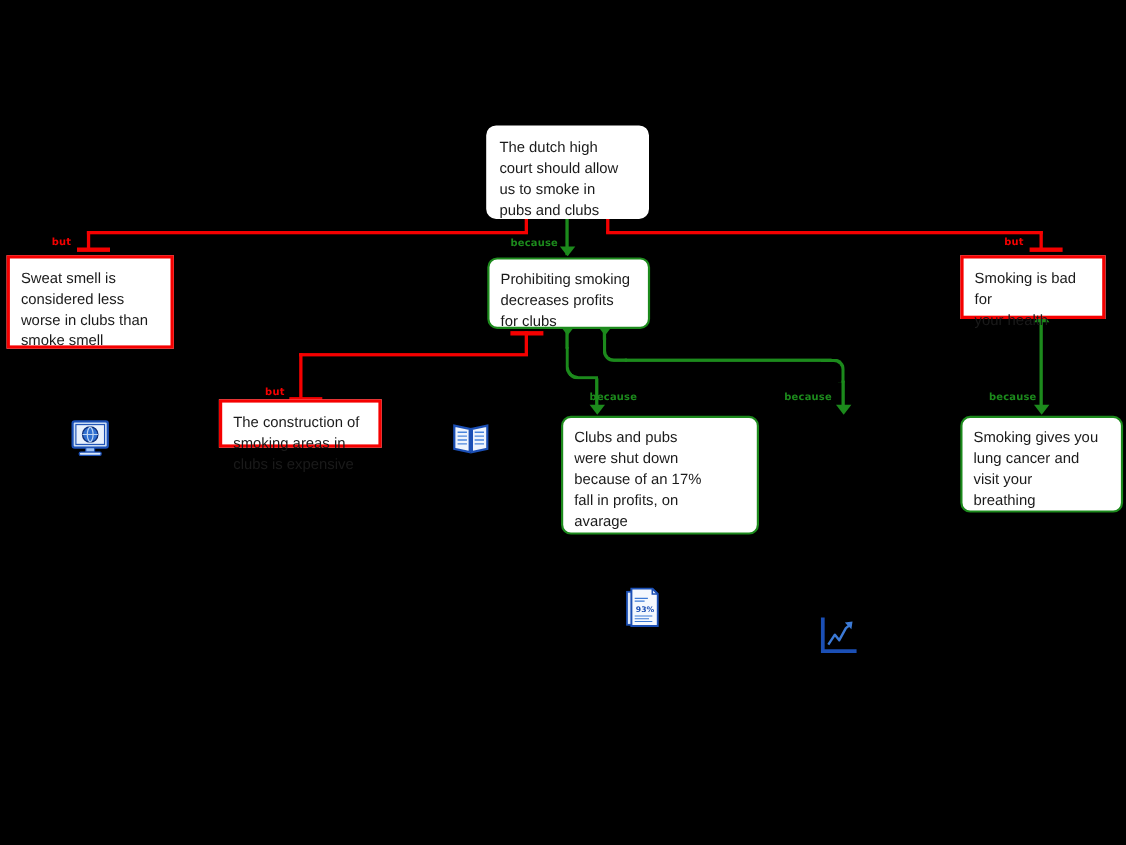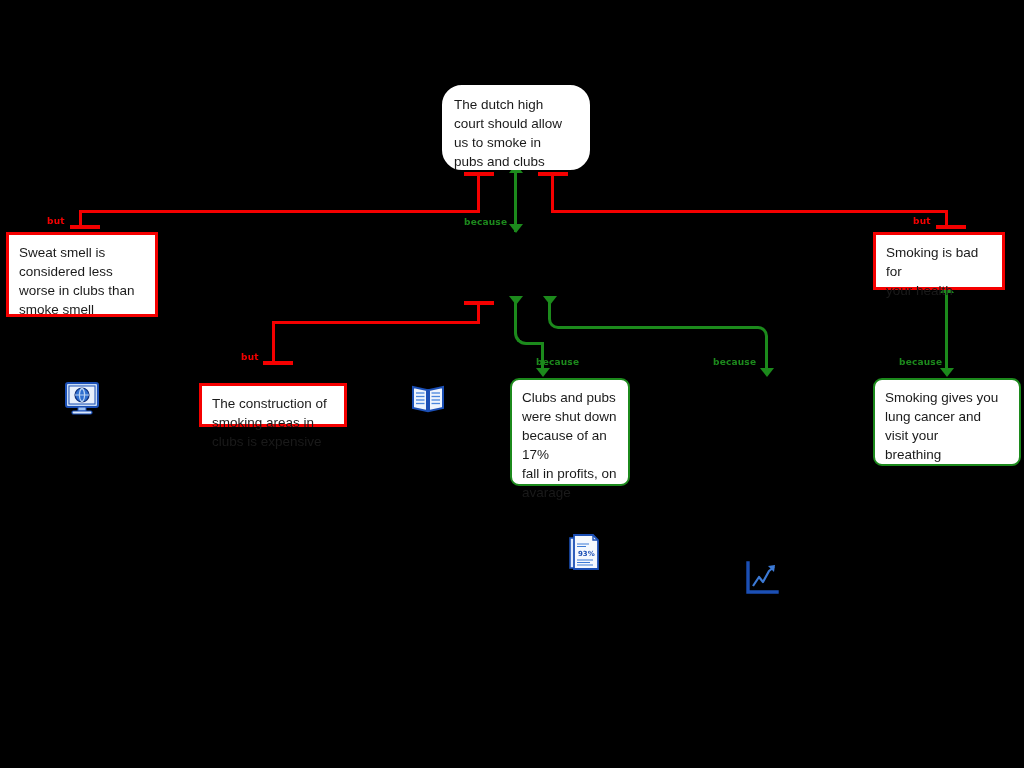--- a/index.html
+++ b/index.html
@@ -23,21 +23,22 @@
     background: #ffffff;
     color: #1a1a1a;
     font-size: 13.5px;
     line-height: 19px;
     padding: 8px 9px 8px 10px;
     white-space: pre-line;
     z-index: 6;
   }
   .node.root {
     border: 2px solid #ffffff;
-    border-radius: 20px;
+    border-radius: 9px;
+    margin-top: 29px;
   }
   .node.green {
     border: 2px solid #1c8a1c;
     border-radius: 9px;
   }
   .node.red {
     border: 3px solid #f50000;
     border-radius: 0;
   }
 
@@ -128,53 +129,56 @@
   <div class="node red" style="left:6px; top:232px; width:152px; height:85px;">Sweat smell is
 considered less
 worse in clubs than
 smoke smell</div>
 
   <div class="seg g" style="left:514px; top:170px; width:3px; height:62px;"></div>
   <div class="arrow-up" style="left:509px; top:164px;"></div>
   <div class="arrow" style="left:509px; top:224px;"></div>
   <div class="elabel g" style="left:464px; top:217px;">because</div>
 
+  <div class="node green" style="left:443px; top:234px; width:148px; height:65px;">Prohibiting smoking
+decreases profits
+for clubs</div>
 
   <div class="bar" style="left:538px; top:172px; width:30px;"></div>
   <div class="seg r" style="left:551px; top:172px; width:3px; height:40px;"></div>
   <div class="seg r" style="left:551px; top:210px; width:397px; height:3px;"></div>
   <div class="seg r" style="left:945px; top:210px; width:3px; height:17px;"></div>
   <div class="bar" style="left:936px; top:225px; width:30px;"></div>
   <div class="elabel r" style="left:913px; top:216px;">but</div>
 
   <div class="node red" style="left:873px; top:232px; width:132px; height:58px;">Smoking is bad for
 your health</div>
 
   <div class="bar" style="left:464px; top:301px; width:30px;"></div>
   <div class="seg r" style="left:477px; top:301px; width:3px; height:22px;"></div>
   <div class="seg r" style="left:272px; top:321px; width:208px; height:3px;"></div>
   <div class="seg r" style="left:272px; top:321px; width:3px; height:42px;"></div>
   <div class="bar" style="left:263px; top:361px; width:30px;"></div>
   <div class="elabel r" style="left:241px; top:352px;">but</div>
 
-  <div class="node red" style="left:199px; top:383px; width:148px; height:44px;">The construction of
+  <div class="node red" style="left:199px; top:363px; width:148px; height:44px;">The construction of
 smoking areas in
 clubs is expensive</div>
 
   <div class="seg g" style="left:514px; top:299px; width:3px; height:18px;"></div>
   <div class="arrow" style="left:509px; top:296px;"></div>
 
   <div class="elbow" style="left:514px; top:315px; width:30px; height:30px;
               border-width:0 0 3px 3px; border-radius:0 0 0 12px;"></div>
 
   <div class="seg g" style="left:541px; top:344px; width:3px; height:26px;"></div>
   <div class="arrow" style="left:536px; top:368px;"></div>
   <div class="elabel g" style="left:536px; top:357px;">because</div>
 
-  <div class="node green" style="left:510px; top:378px; width:120px; height:108px;">Clubs and pubs
+  <div class="node green" style="left:510px; top:378px; width:180px; height:108px;">Clubs and pubs
 were shut down
 because of an 17%
 fall in profits, on
 avarage</div>
 
   <div class="seg g" style="left:548px; top:299px; width:3px; height:10px;"></div>
   <div class="arrow" style="left:543px; top:296px;"></div>
 
   <div class="elbow" style="left:548px; top:307px; width:22px; height:22px;
               border-width:0 0 3px 3px; border-radius:0 0 0 10px;"></div>

